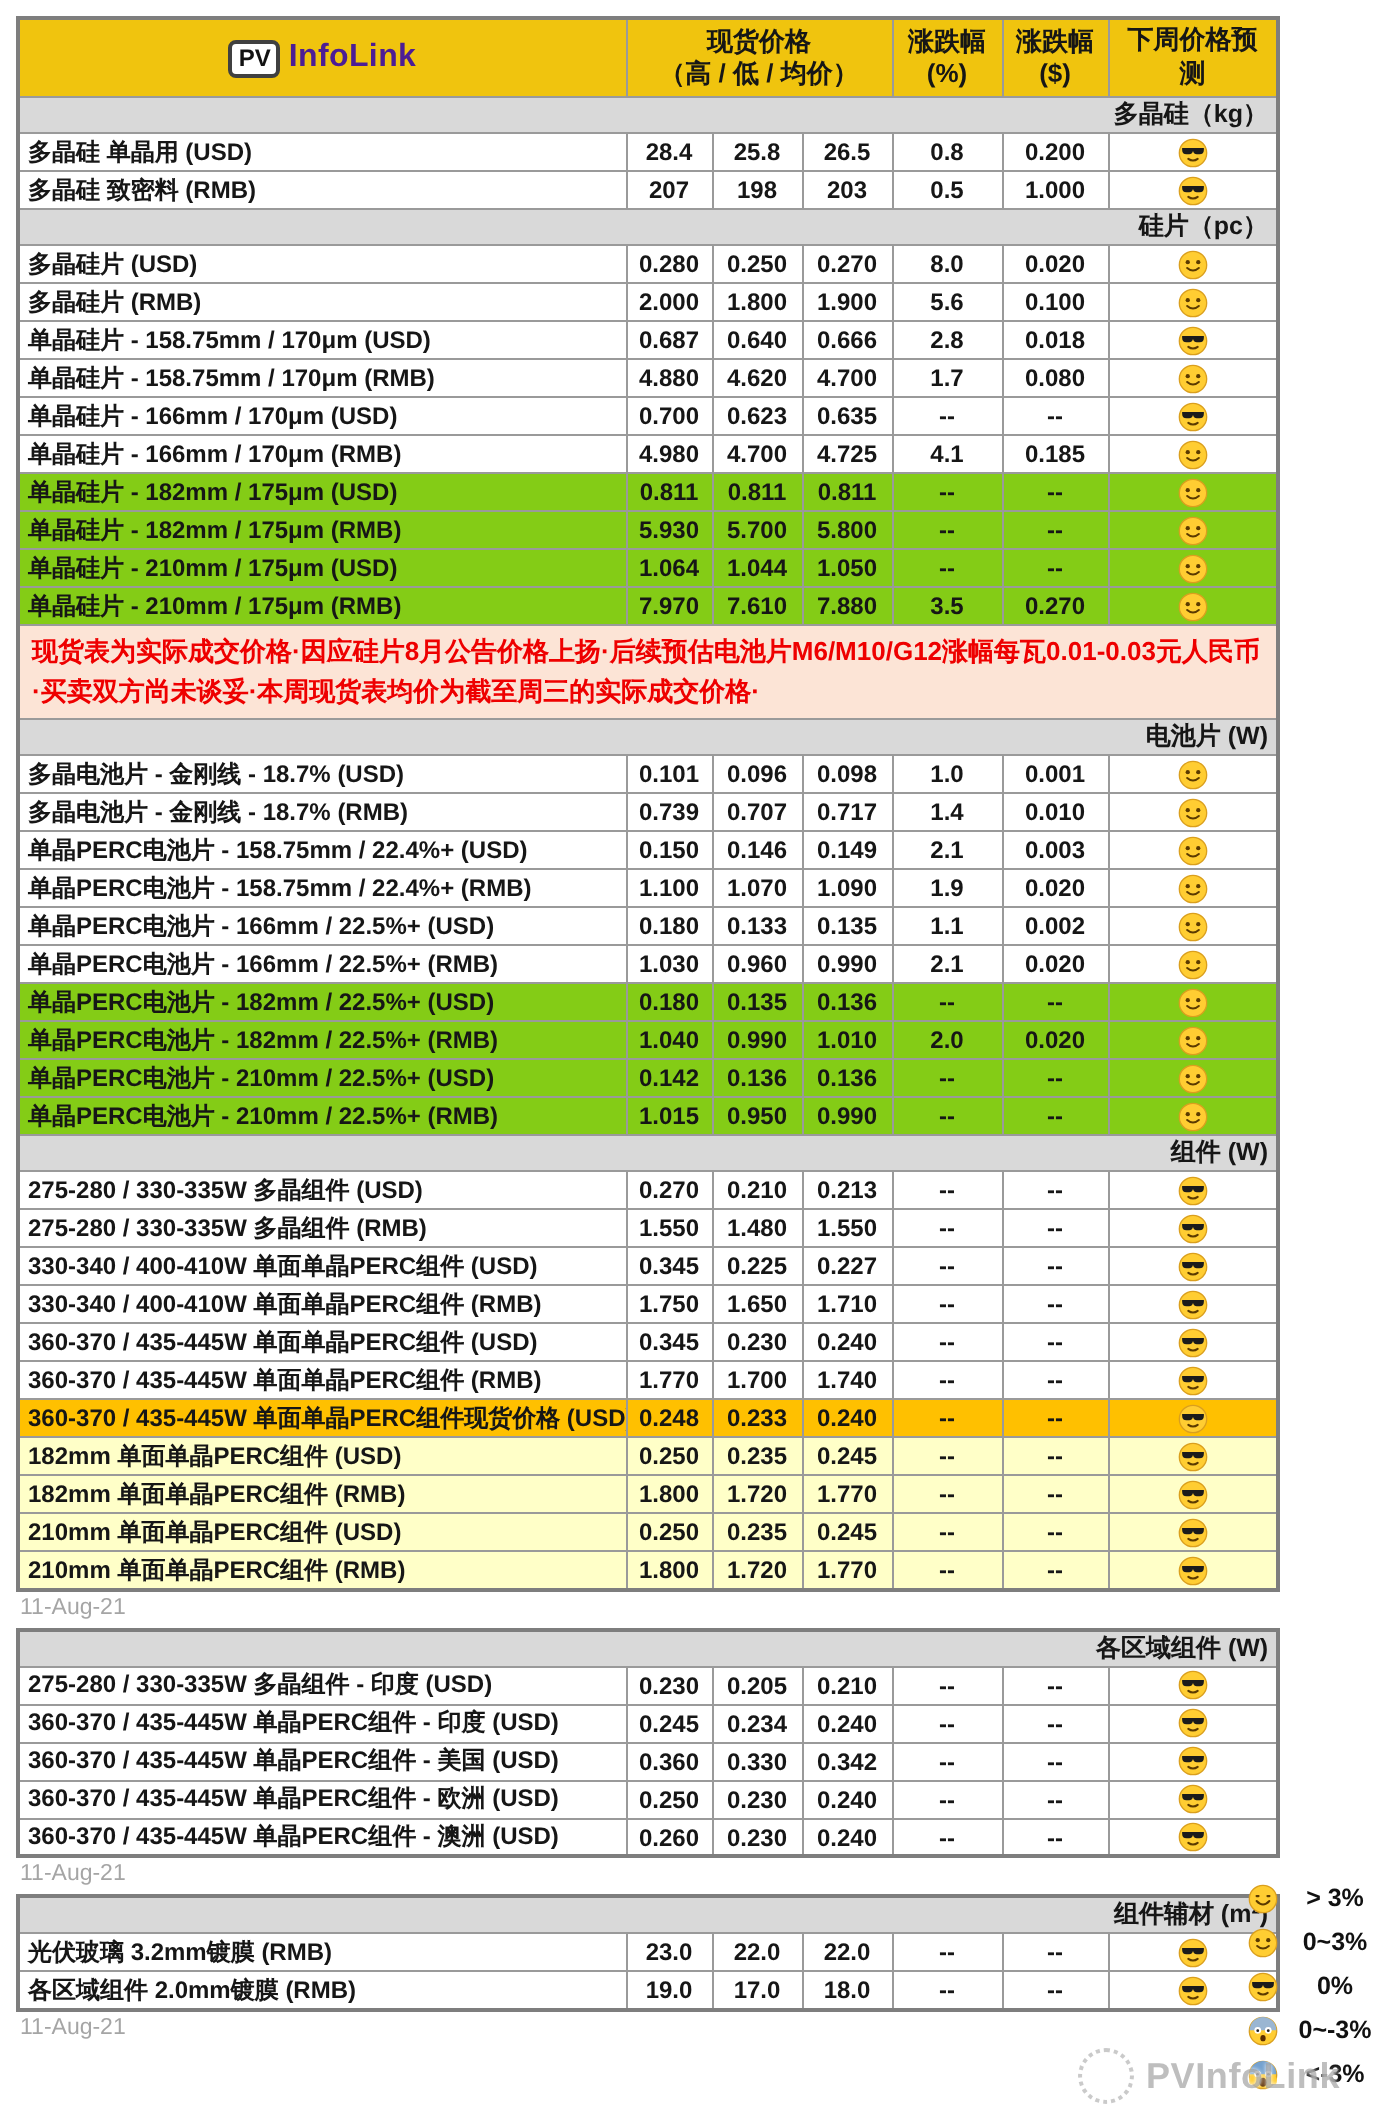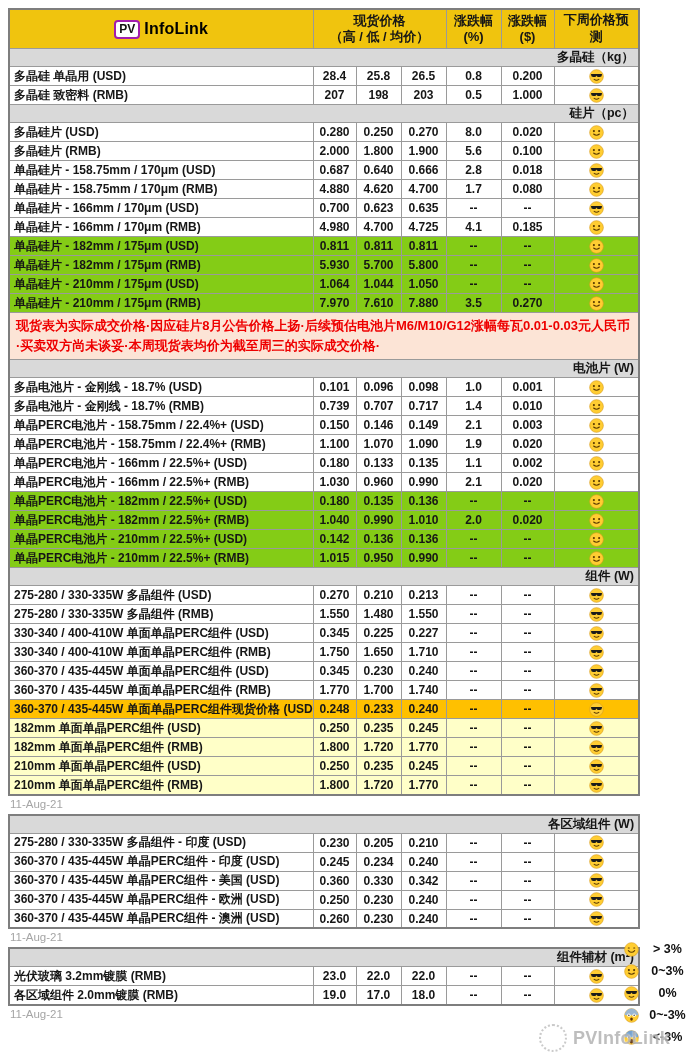--- a/index.html
+++ b/index.html
@@ -4,23 +4,23 @@
 <style>
   html,body{margin:0;padding:0;background:#fff;}
   body{font-family:"Liberation Sans","DejaVu Sans",sans-serif;}
   .page{position:relative;width:696px;height:1062px;background:#fff;overflow:hidden;}
   .tables{position:absolute;left:8px;top:8px;width:632px;}
   table.price{border-collapse:collapse;table-layout:fixed;width:630px;border:2px solid #7e7e7e;margin:0;}
   table.price td{border:1px solid #9a9a9a;padding:0 4px;font-size:12px;color:#161616;
     white-space:nowrap;overflow:hidden;vertical-align:middle;}
   tr.head td{background:#F0C40E;text-align:center;font-weight:700;font-size:13px;height:38px;line-height:1.25;}
   td.logo-cell{text-align:center;}
-  .pv-badge{display:inline-block;border:2px solid #a21caf;border-radius:4px;background:#fff;color:#111;
+  .pv-badge{display:inline-block;border:2px solid #404040;border-radius:4px;background:#fff;color:#111;
     font-weight:800;font-size:12px;padding:0 3px;margin-right:4px;line-height:15px;vertical-align:middle;}
-  .logo-name{font-weight:800;font-size:16px;color:#000000;vertical-align:middle;letter-spacing:.2px;}
+  .logo-name{font-weight:800;font-size:16px;color:#4c1d95;vertical-align:middle;letter-spacing:.2px;}
   tr.section td{background:#D9D9D9;text-align:right;font-weight:700;font-size:12.5px;height:17px;}
   tr.data{height:19px;}
   td.name{font-weight:700;font-size:12.3px;padding-left:5px;}
   td.num{text-align:center;font-weight:700;}
   td.chg{text-align:center;font-weight:700;}
   .green{color:#00A35C;}
   .dash{color:#2b2b2b;}
   td.fc{text-align:center;padding:0;}
   tr.bg-yellow td{background:#84cc16;}
   tr.bg-pale td{background:#FFFFC8;}

